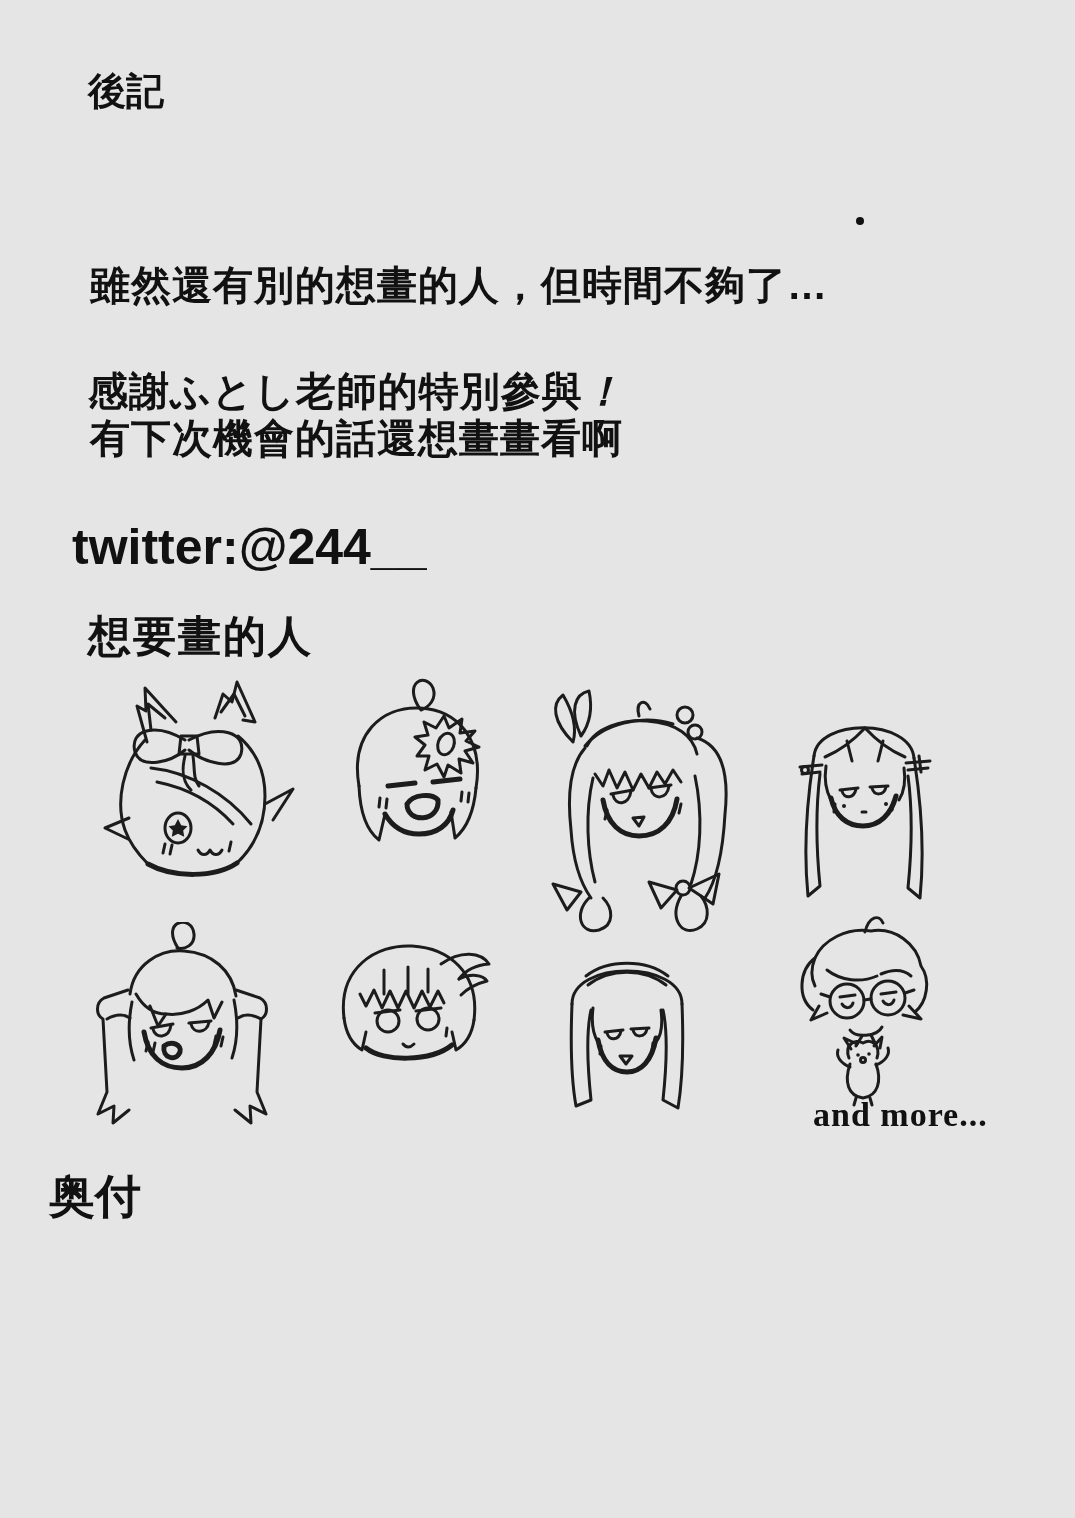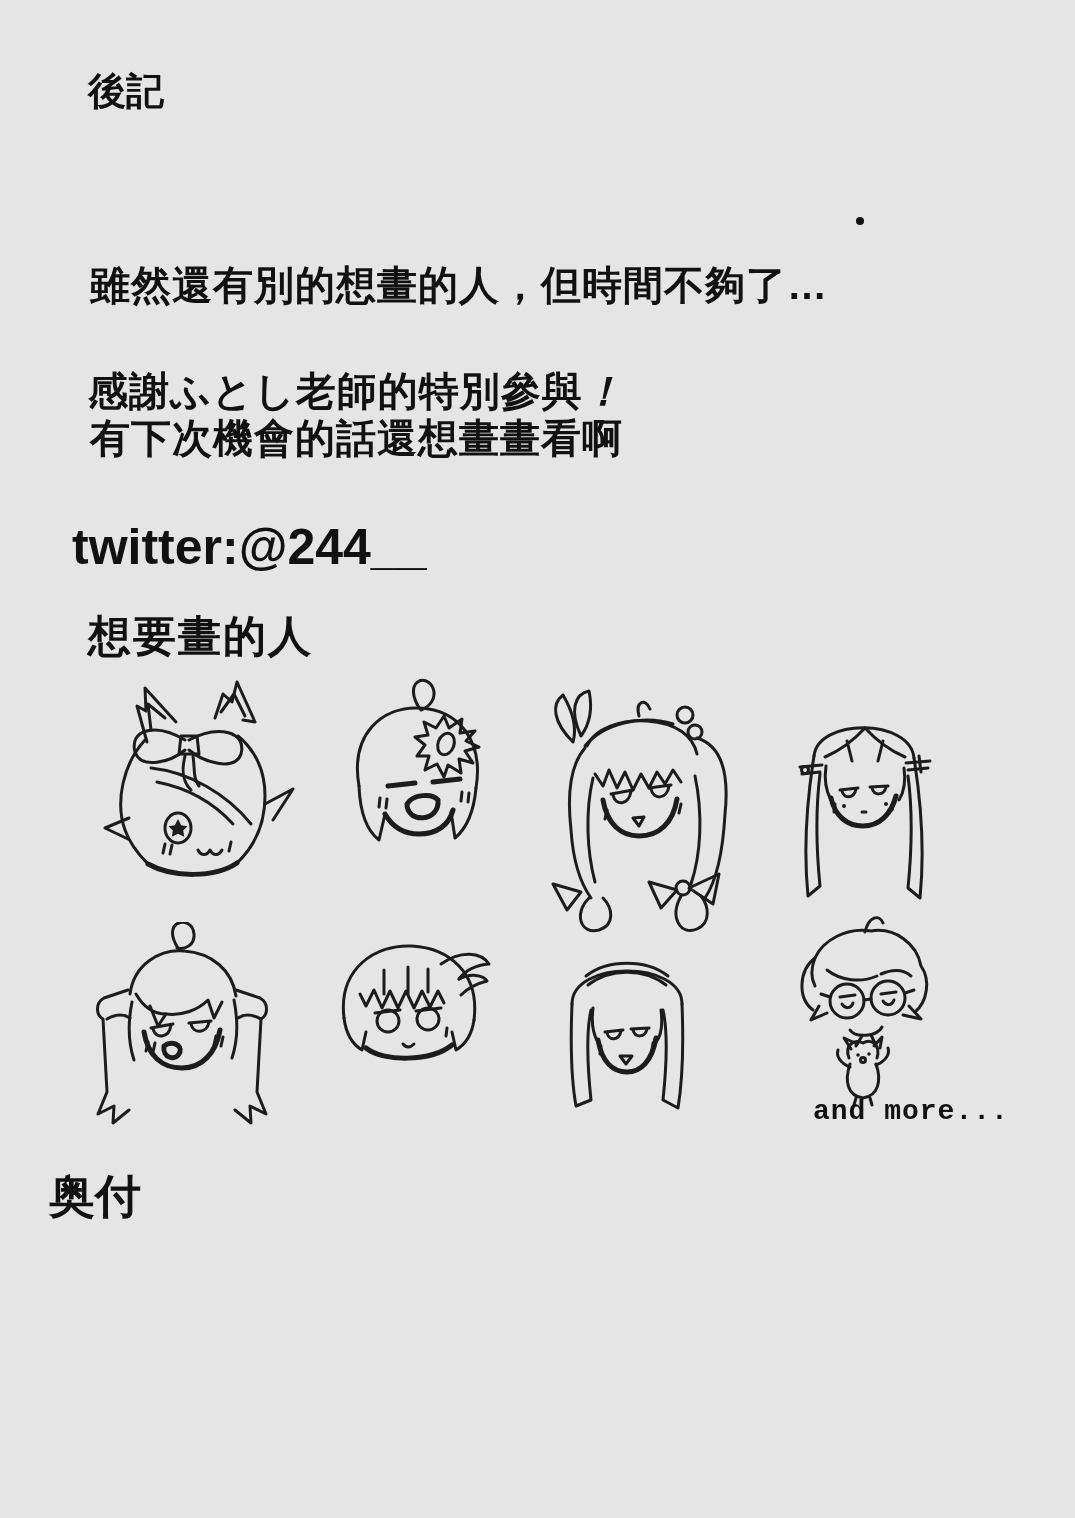--- a/index.html
+++ b/index.html
@@ -11,22 +11,22 @@
     font-family:"Liberation Sans", sans-serif;
     color:#111;
   }
   .txt{position:absolute;font-weight:bold;color:#111;white-space:pre;}
   .afterword-title{left:88px;top:66px;font-size:38px;}
   .intro{left:90px;top:158px;font-size:40px;line-height:51px;letter-spacing:1px;}
   .thanks{left:88px;top:364px;font-size:40px;letter-spacing:1px;}
   .thanks .bang{font-style:italic;}
   .twitter{left:72px;top:518px;font-size:50px;letter-spacing:0px;}
   .wishlist{left:88px;top:608px;font-size:43px;letter-spacing:2px;}
-  .andmore{left:813px;top:1096px;font-size:28px;font-weight:bold;
-           font-family:Liberation Mono, monospace;letter-spacing:1px;}
+  .andmore{left:813px;top:1096px;font-size:34px;font-weight:bold;
+           font-family:Liberation Serif, serif;letter-spacing:1px;}
   .colophon-title{left:49px;top:1166px;font-size:46px;}
   .colophon{left:57px;top:1270px;font-size:36px;line-height:41px;letter-spacing:1px;}
   .stray-dot{position:absolute;left:856px;top:217px;width:8px;height:8px;
              border-radius:50%;background:#111;}
   .sk{position:absolute;}
   .sk svg{display:block;}
   .sk path,.sk circle,.sk ellipse,.sk line{
     stroke:#1c1c1c;fill:none;stroke-width:3;
     stroke-linecap:round;stroke-linejoin:round;
   }

